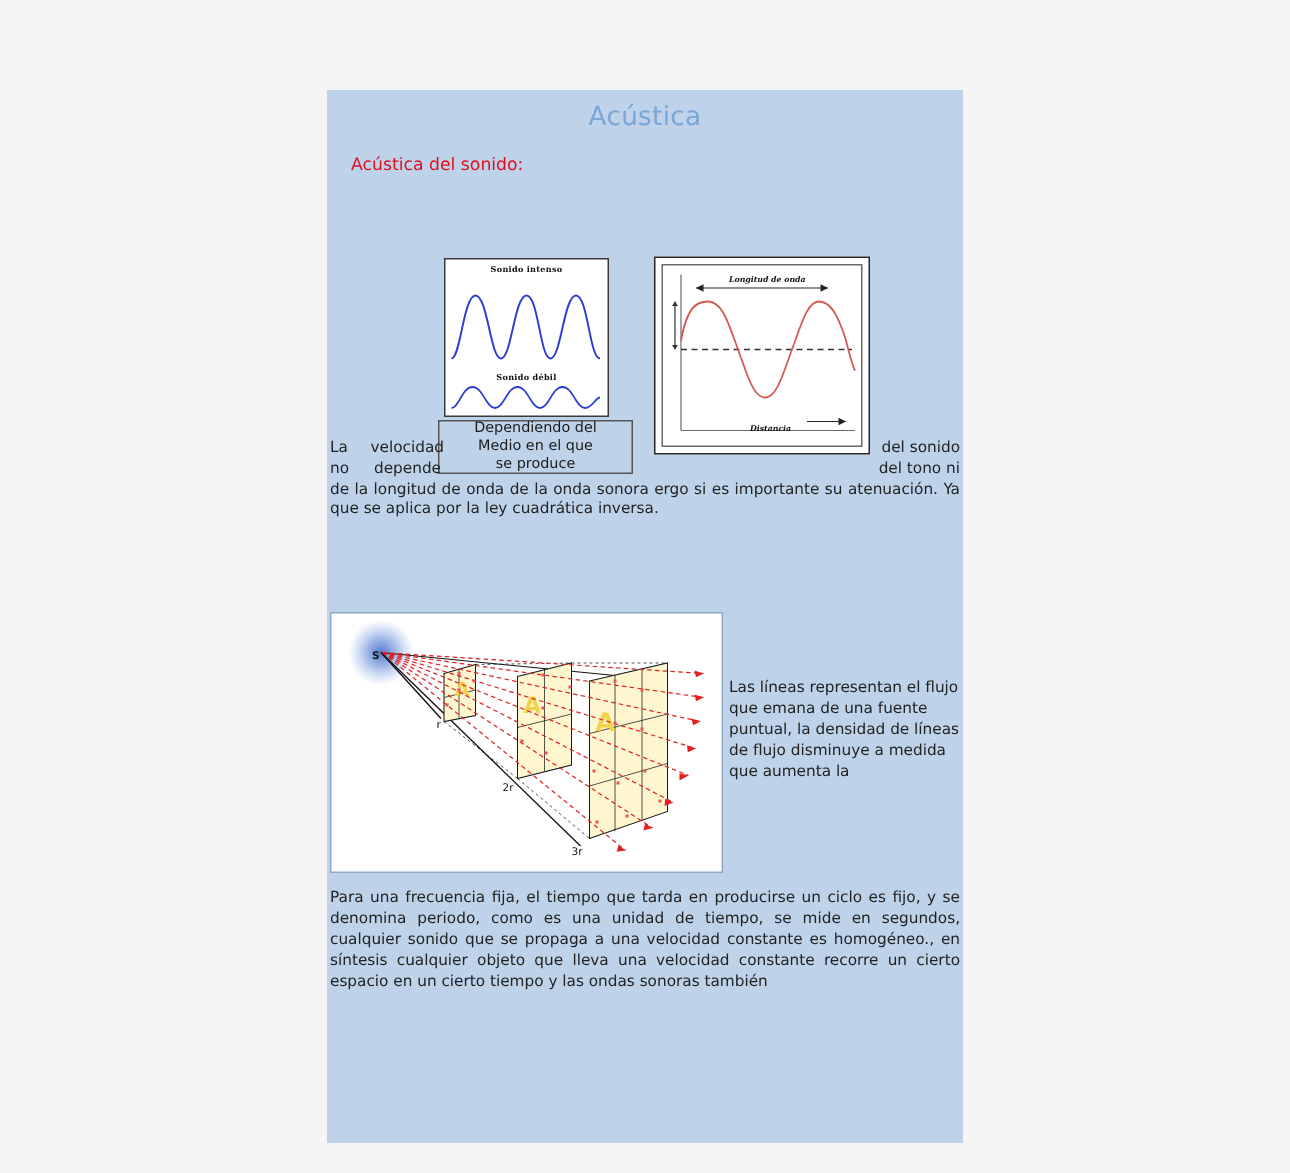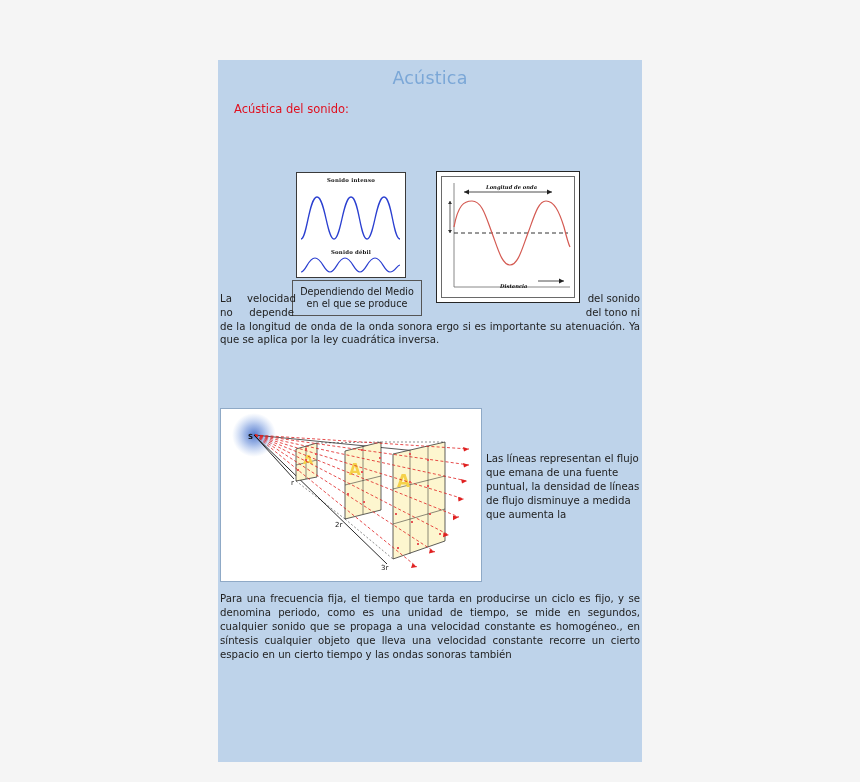--- a/index.html
+++ b/index.html
@@ -105,21 +105,21 @@
     background: #bed3ea;
     border: 1.2px solid #555555;
     box-sizing: border-box;
     display: flex;
     align-items: center;
     justify-content: center;
     text-align: center;
     font-size: 9.6px;
     color: #1a1a1a;
     line-height: 1.22;
-    padding: 0 4px;
+    padding: 0 20px;
   }
 
   
   #fig-wavelength {
     position: absolute;
     left: 218px;
     top: -1px;
     width: 144px;
     height: 132px;
     background: #ffffff;

